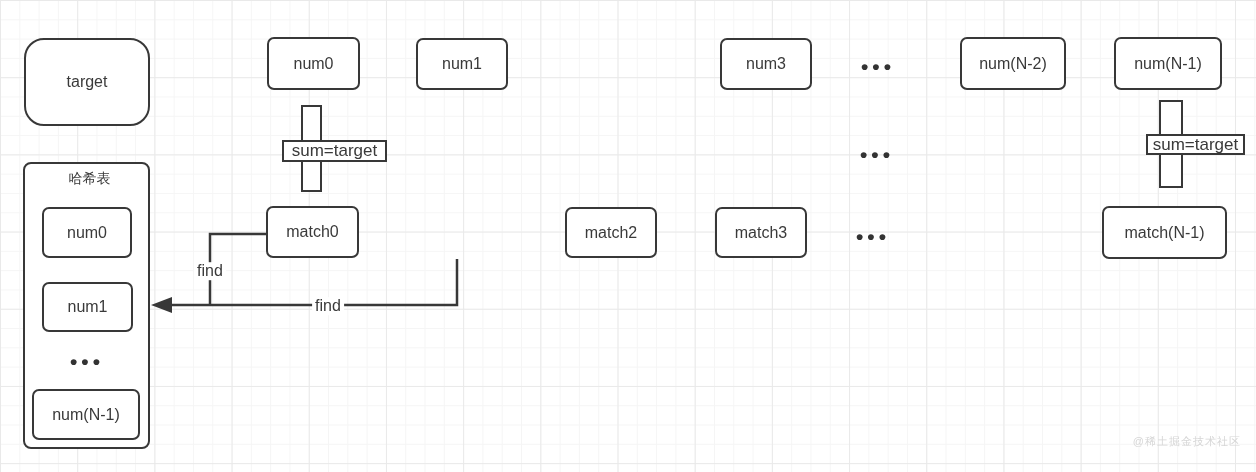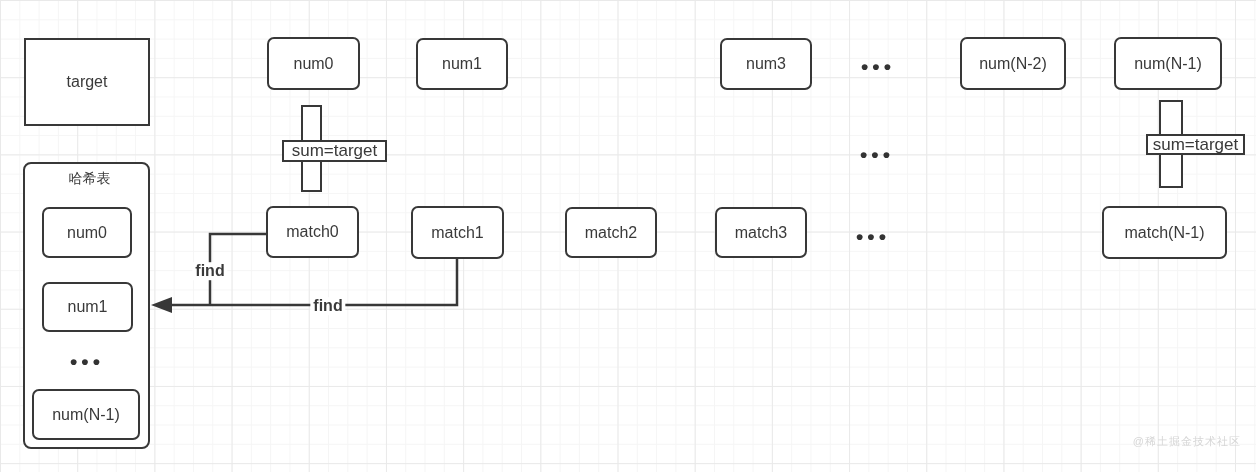--- a/index.html
+++ b/index.html
@@ -67,42 +67,42 @@
     letter-spacing:4px;color:#333333;
     z-index:2;line-height:1;
   }
   .edges{position:absolute;left:0;top:0;z-index:1;}
   .find-label{
     position:absolute;
     transform:translate(-50%,-50%);
     background:#ffffff;
     padding:0 3px;
     font-size:16px;color:#3a3a3a;
-    z-index:3;line-height:1.1;font-weight:bold;
+    z-index:3;line-height:1.1;
   }
   .watermark{
     position:absolute;
     right:15px;top:434px;
     font-size:11px;letter-spacing:1px;
     color:#d6d6d6;
     z-index:4;
   }
 </style>
 </head>
 <body>
 
 <div class="canvas">
 
   <svg class="edges" width="1256" height="472">
     <polyline points="267,234 210,234 210,305" fill="none" stroke-width="2.5" stroke="#383838"></polyline>
     <polyline points="457,259 457,305 168,305" fill="none" stroke-width="2.5" stroke="#383838"></polyline>
     <path d="M151,305 L172,297 L172,313 Z" fill="#383838"></path>
   </svg>
 
-  <div class="node" style="left:24px;top:38px;width:126px;height:88px;border-radius:0">
+  <div class="node" style="left:24px;top:38px;width:126px;height:88px;border-radius:20px">
     <span>target</span>
   </div>
 
   <div class="node" style="left:267px;top:37px;width:93px;height:53px">
     <span>num0</span>
   </div>
   <div class="node" style="left:416px;top:38px;width:92px;height:52px">
     <span>num1</span>
   </div>
   <div class="node" style="left:720px;top:38px;width:92px;height:52px">
@@ -124,23 +124,20 @@
   <span class="dots" style="left:877px;top:154px">•••</span>
 
   <div class="cross-vbar" style="left:1159px;top:100px;width:24px;height:88px"></div>
   <div class="sum-label" style="left:1122px;top:134px;width:99px;height:21px">
     <span>sum=target</span>
   </div>
 
   <div class="node" style="left:266px;top:206px;width:93px;height:52px">
     <span>match0</span>
   </div>
-  <div class="node" style="left:411px;top:206px;width:93px;height:53px">
-    <span>match1</span>
-  </div>
   <div class="node" style="left:565px;top:207px;width:92px;height:51px">
     <span>match2</span>
   </div>
   <div class="node" style="left:715px;top:207px;width:92px;height:51px">
     <span>match3</span>
   </div>
   <span class="dots" style="left:873px;top:236px">•••</span>
   <div class="node" style="left:1102px;top:206px;width:125px;height:53px">
     <span>match(N-1)</span>
   </div>

